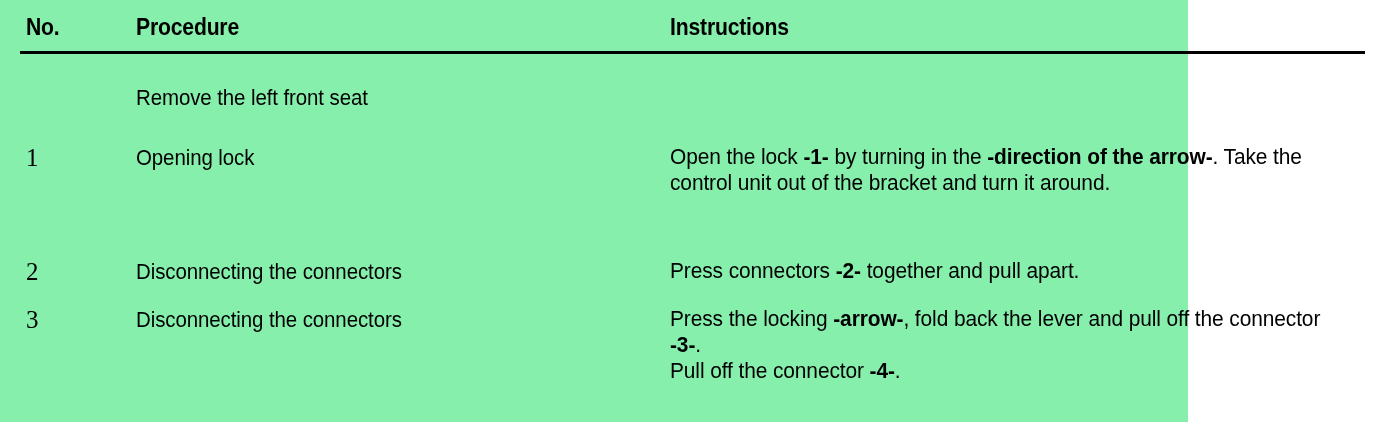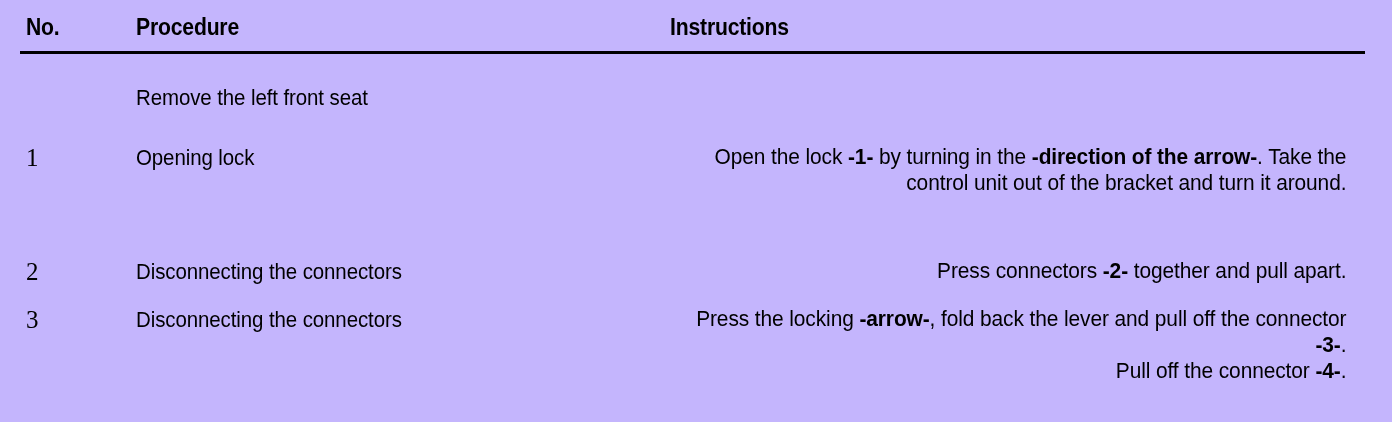--- a/index.html
+++ b/index.html
@@ -11,23 +11,23 @@
     width: 1392px;
     height: 422px;
     font-family: "Liberation Sans", "DejaVu Sans", sans-serif;
     color: #000000;
     overflow: hidden;
     position: relative;
   }
 
   .sheet {
     position: relative;
-    width: 1392px;
+    width: 1188px;
     height: 422px;
-    background: #c4b5fd;
+    background: #86efac;
   }
 
   
   .table-header {
     position: absolute;
     left: 0;
     top: 14px;
     width: 1392px;
     height: 34px;
   }
@@ -96,21 +96,20 @@
   }
 
   .cell-instructions {
     position: absolute;
     left: 670px;
     top: 0;
     width: 712px;
     font-size: 22px;
     line-height: 26px;
     letter-spacing: -0.1px;
-    text-align: right;
   }
   .cell-instructions .para {
     margin: 0;
     transform: scaleX(0.95);
     transform-origin: left top;
   }
   .cell-instructions b {
     font-weight: 700;
   }
 </style>

